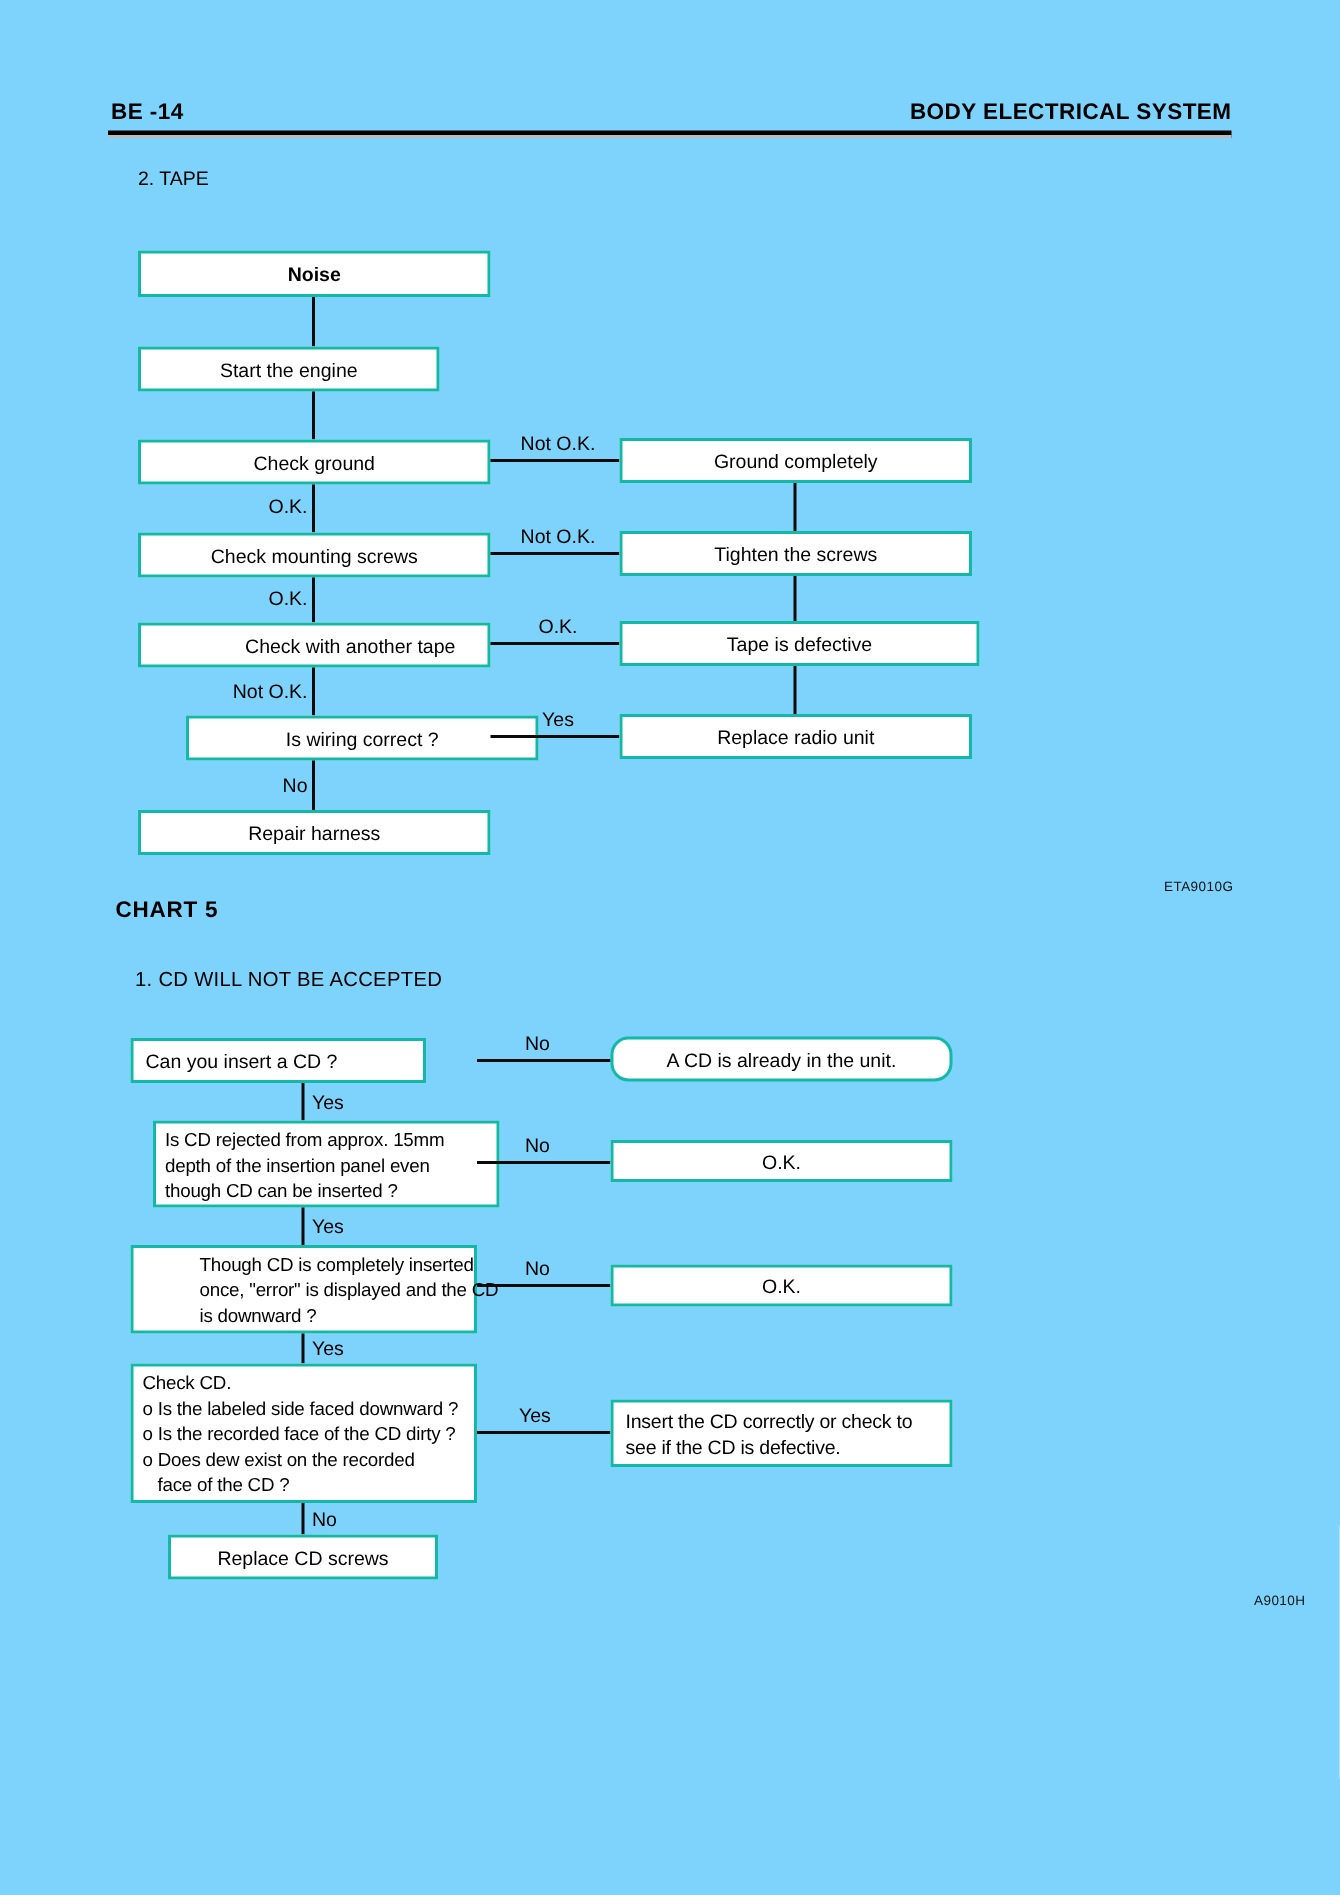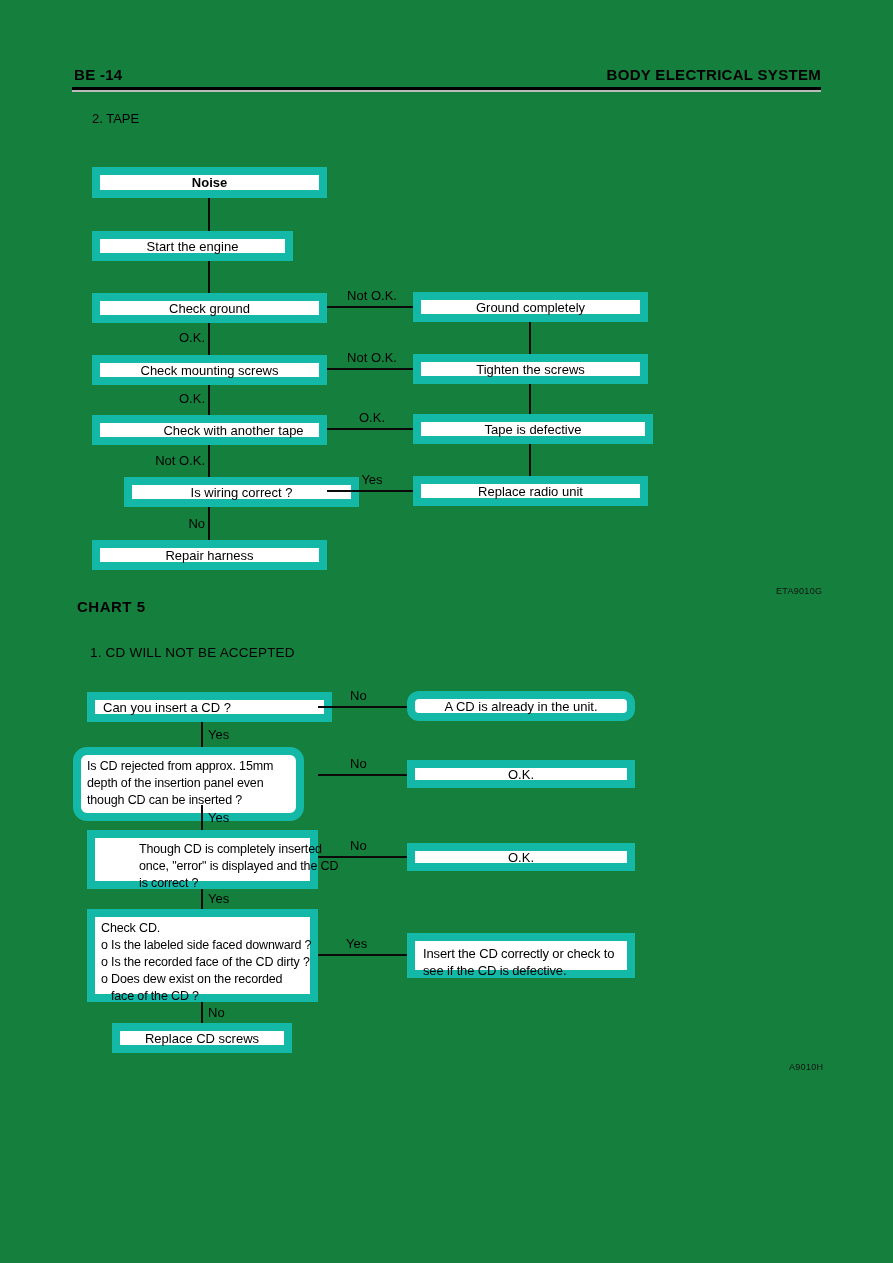--- a/index.html
+++ b/index.html
@@ -3,36 +3,36 @@
 <meta charset="utf-8">
 <style>
   * { margin: 0; padding: 0; box-sizing: border-box; }
   html, body { background: #e8e8e8; }
   body { font-family: "Liberation Sans", "DejaVu Sans", sans-serif; }
   .page {
     position: relative;
     width: 893px;
     height: 1263px;
     margin: 0 auto;
-    background: #15803d;
+    background: #7dd3fc;
     color: #000;
     overflow: hidden;
   }
   .abs { position: absolute; }
   .hdr-left { left: 74px; top: 66px; font-size: 15px; font-weight: bold; letter-spacing: 0.3px; }
   .hdr-right { right: 72px; top: 66px; font-size: 15px; font-weight: bold; letter-spacing: 0.3px; }
   .hdr-rule { left: 72px; top: 87px; width: 749px; height: 5px; background: #000; border-bottom: 2px solid #bbb; }
   .sec-tape { left: 92px; top: 111px; font-size: 13px; }
   .chart5-h { left: 77px; top: 598px; font-size: 15px; font-weight: bold; letter-spacing: 0.5px; }
   .chart5-s { left: 90px; top: 645px; font-size: 13.5px; letter-spacing: 0.2px; }
   .figlab { font-size: 9px; color: #111; letter-spacing: 0.3px; }
 
   .box {
     position: absolute;
-    border: 8px solid #14b8a6;
+    border: 2px solid #14b8a6;
     background: #fff;
     display: flex;
     align-items: center;
     justify-content: center;
     font-size: 13px;
     line-height: 15px;
     white-space: nowrap;
   }
   .box.bold { font-weight: bold; }
   .box.left-align { justify-content: flex-start; padding-left: 8px; }
@@ -105,44 +105,44 @@
   <div class="vline" style="left:208px; top:507px; height:33px;"></div>
   <div class="elabel rt" style="left:105px; top:516px; width:100px;">No</div>
 
   <div class="box" style="left:92px; top:540px; width:235px; height:30px;">Repair harness</div>
 
   <div class="abs figlab" style="left:776px; top:586px;">ETA9010G</div>
 
   <div class="abs chart5-h">CHART 5</div>
   <div class="abs chart5-s">1. CD WILL NOT BE ACCEPTED</div>
 
-  <div class="box left-align" style="left:87px; top:692px; width:245px; height:30px;">Can you insert a CD ?</div>
+  <div class="box left-align" style="left:87px; top:692px; width:197px; height:30px;">Can you insert a CD ?</div>
   <div class="hline" style="left:318px; top:706px; width:89px;"></div>
   <div class="elabel" style="left:350px; top:688px;">No</div>
   <div class="box" style="left:407px; top:691px; width:228px; height:30px;border-radius:12px;">A CD is already in the unit.</div>
 
   <div class="vline" style="left:201px; top:722px; height:25px;"></div>
   <div class="elabel" style="left:208px; top:727px;">Yes</div>
 
-  <div class="box block" style="left:73px; top:747px; width:231px; height:74px;border-radius:14px;">
+  <div class="box block" style="left:102px; top:747px; width:231px; height:58px;">
     <span>Is CD rejected from approx. 15mm</span>
     <span>depth of the insertion panel even</span>
     <span>though CD can be inserted ?</span>
   </div>
   <div class="hline" style="left:318px; top:774px; width:89px;"></div>
   <div class="elabel" style="left:350px; top:756px;">No</div>
   <div class="box" style="left:407px; top:760px; width:228px; height:28px;">O.K.</div>
 
   <div class="vline" style="left:201px; top:805px; height:25px;"></div>
   <div class="elabel" style="left:208px; top:810px;">Yes</div>
 
   <div class="box block" style="left:87px; top:830px; width:231px; height:59px;padding-left:44px;">
     <span>Though CD is completely inserted</span>
     <span>once, "error" is displayed and the CD</span>
-    <span>is correct ?</span>
+    <span>is downward ?</span>
   </div>
   <div class="hline" style="left:318px; top:856px; width:89px;"></div>
   <div class="elabel" style="left:350px; top:838px;">No</div>
   <div class="box" style="left:407px; top:843px; width:228px; height:28px;">O.K.</div>
 
   <div class="vline" style="left:201px; top:889px; height:20px;"></div>
   <div class="elabel" style="left:208px; top:891px;">Yes</div>
 
   <div class="box block" style="left:87px; top:909px; width:231px; height:93px;">
     <span>Check CD.</span>
@@ -156,15 +156,15 @@
   <div class="box block" style="left:407px; top:933px; width:228px; height:45px; padding:4px 0 0 8px; font-size:13px; line-height:17px;">
     <span>Insert the CD correctly or check to</span>
     <span>see if the CD is defective.</span>
   </div>
 
   <div class="vline" style="left:201px; top:1002px; height:21px;"></div>
   <div class="elabel" style="left:208px; top:1005px;">No</div>
 
   <div class="box" style="left:112px; top:1023px; width:180px; height:30px;">Replace CD screws</div>
 
-  <div class="abs figlab" style="left:789px; top:1062px;">A9010H</div>
+  <div class="abs figlab" style="left:836px; top:1062px;">A9010H</div>
 
 </div>
 
 </body></html>

